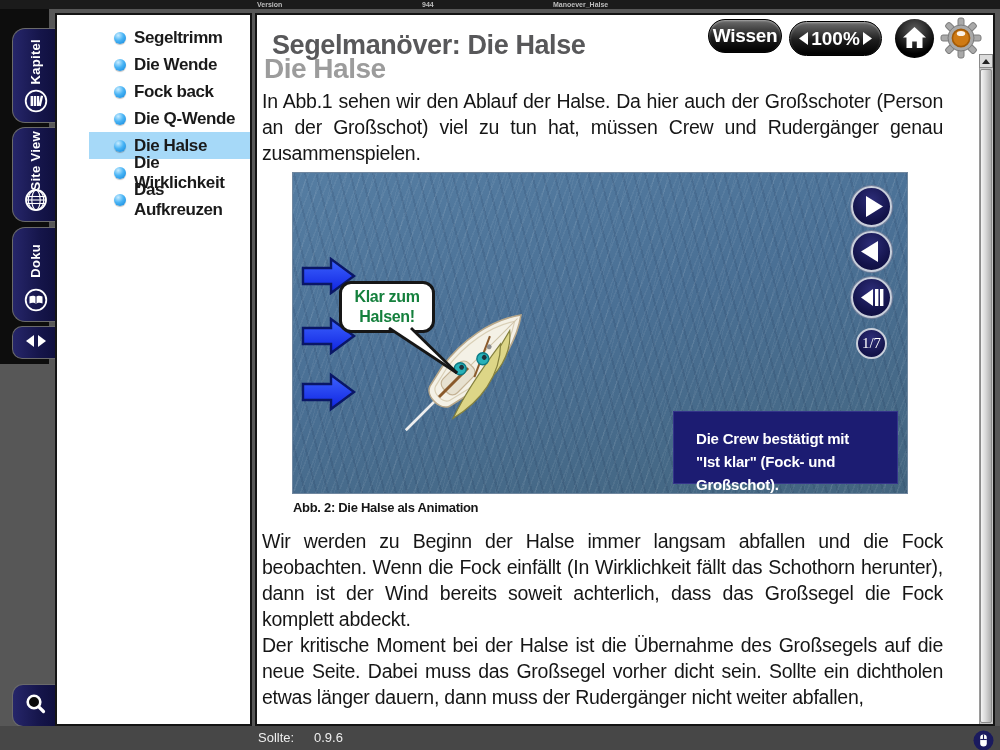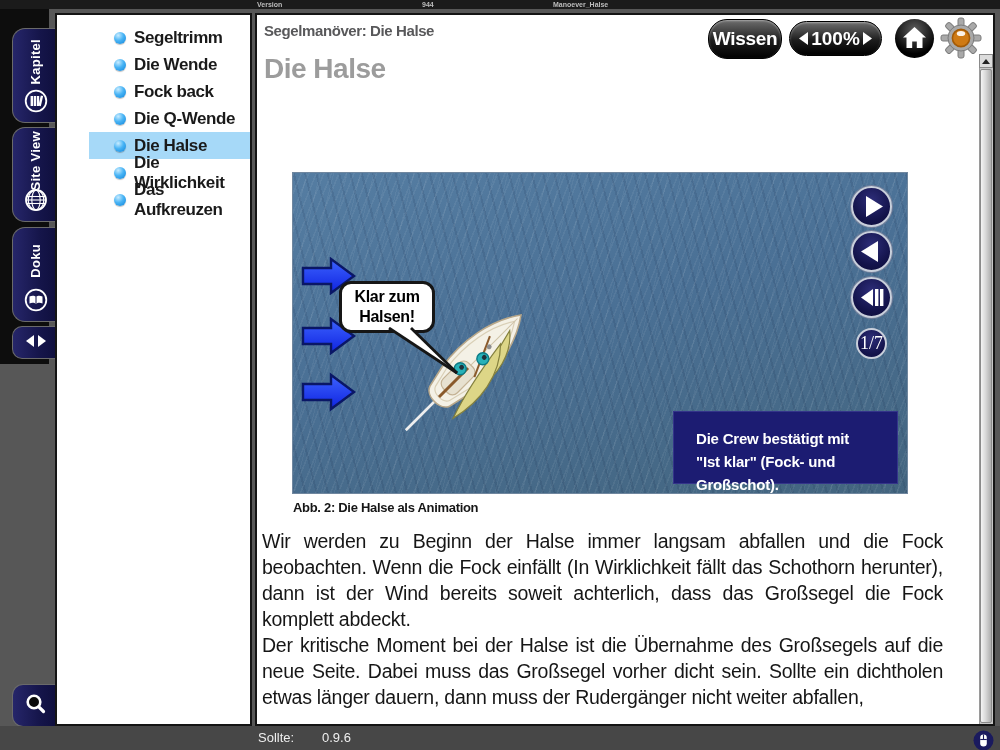--- a/index.html
+++ b/index.html
@@ -32,34 +32,34 @@
   .nav-list li{height:27px;display:flex;align-items:center;padding-left:25px;cursor:pointer;margin-left:32px;}
   .nav-list li.sel{background:#a6d9f8;}
   .dot{width:12px;height:12px;border-radius:50%;flex:0 0 12px;margin-right:8px;
        background:radial-gradient(circle at 35% 28%,#c8ecff 0%,#49b4f5 45%,#0d82d8 100%);
        box-shadow:0 1px 1px rgba(0,0,0,.25);}
   .nav-list li span.lbl{font-size:17px;font-weight:700;color:#1a1a1a;letter-spacing:-.4px;}
 
   
   .main-panel{position:absolute;left:255px;top:13px;width:740px;height:713px;background:#fff;
               border:2px solid #141414;box-sizing:border-box;z-index:2;}
-  .page-title{position:absolute;left:264px;top:22px;margin:0;font-size:15px;font-weight:700;color:#58585a;letter-spacing:-.4px;z-index:3;}
+  .page-title{position:absolute;left:264px;top:22px;margin:8px;font-size:27px;font-weight:700;color:#58585a;letter-spacing:-.4px;z-index:3;}
   .page-subtitle{position:absolute;left:264px;top:53px;margin:0;font-size:28px;font-weight:700;color:#9c9c9c;letter-spacing:-.5px;z-index:3;}
   .body-par{position:absolute;left:262px;width:681px;margin:0;font-size:19.5px;line-height:26px;
             text-align:justify;color:#161616;letter-spacing:-.25px;z-index:3;}
   #par1{top:88px}
   #par2{top:528px}
   #par3{top:632px}
   .fig-caption{position:absolute;left:293px;top:500px;font-size:13px;font-weight:600;color:#161616;letter-spacing:-.3px;z-index:3;}
 
   
   .pill{position:absolute;border-radius:19px;background:linear-gradient(180deg,#6e6e6e 0%,#1d1d1d 55%,#000 100%);
         border:1.5px solid #000;box-sizing:border-box;display:flex;align-items:center;justify-content:center;
         color:#fff;font-weight:700;z-index:4;cursor:pointer;box-shadow:inset 0 1px 2px rgba(255,255,255,.4);}
-  #btn-wissen{left:708px;top:19px;width:74px;height:40px;font-size:19px;letter-spacing:-.3px;}
+  #btn-wissen{left:708px;top:19px;width:74px;height:34px;font-size:19px;letter-spacing:-.3px;}
   #zoom-ctl{left:789px;top:21px;width:93px;height:35px;justify-content:space-between;padding:0 8px;font-size:19px;}
   .zoom-arrow{width:11px;height:15px;display:block;cursor:pointer;}
   .round-btn{position:absolute;width:39px;height:39px;border-radius:50%;z-index:4;cursor:pointer;
              background:radial-gradient(circle at 50% 28%,#5e5e5e 0%,#000 70%);}
   #btn-home{left:895px;top:19px;}
   #btn-settings{left:938px;top:15px;width:46px;height:46px;background:none;border-radius:0;}
 
   
   .scroll-track{position:absolute;left:979px;top:54px;width:14px;height:670px;background:#c6c6c6;border-left:1px solid #9a9a9a;box-sizing:border-box;z-index:3;}
   .scroll-up{position:absolute;left:979px;top:54px;width:14px;height:14px;background:#dcdcdc;border:1px solid #8a8a8a;box-sizing:border-box;
@@ -73,38 +73,38 @@
          background:
           repeating-linear-gradient(112deg, rgba(255,255,255,.06) 0 1.5px, transparent 1.5px 7px),
           repeating-linear-gradient(76deg, rgba(8,22,55,.10) 0 2px, transparent 2px 11px),
           repeating-linear-gradient(104deg, rgba(255,255,255,.05) 0 1px, transparent 1px 13px),
           linear-gradient(165deg,#557da2 0%,#4a7095 45%,#43657f 100%);}
   .wind-arrow{position:absolute;left:8px;z-index:2;}
   #arrow1{top:84px}#arrow2{top:144px}#arrow3{top:199px}
   .boat{position:absolute;left:75px;top:95px;z-index:2;}
   .bubble{position:absolute;left:46px;top:108px;width:96px;height:52px;background:#fff;border:3px solid #161616;
           border-radius:12px;box-sizing:border-box;z-index:4;display:flex;flex-direction:column;align-items:center;justify-content:center;
-          font-size:16px;font-weight:700;color:#000000;line-height:20px;letter-spacing:-.3px;}
+          font-size:16px;font-weight:700;color:#15803d;line-height:20px;letter-spacing:-.3px;}
   .bubble-tail{position:absolute;left:88px;top:154px;z-index:5;}
   .anim-btn{position:absolute;left:558px;width:41px;height:41px;border-radius:50%;z-index:4;cursor:pointer;
             background:radial-gradient(circle at 50% 32%,#2d2d78 0%,#13134a 65%,#0d0d38 100%);
             border:2px solid #c9cfdb;box-shadow:0 0 0 1px #76809b;box-sizing:border-box;
             display:flex;align-items:center;justify-content:center;}
   #btn-play{top:13px}#btn-back{top:58px}#btn-rewind{top:104px}
   .frame-counter{position:absolute;left:563px;top:155px;width:31px;height:31px;border-radius:50%;z-index:4;
             background:radial-gradient(circle at 50% 32%,#2d2d78 0%,#13134a 70%);border:2px solid #c9cfdb;box-sizing:border-box;
-            color:#fff;font-family:"Liberation Serif",serif;font-size:18px;display:flex;align-items:center;justify-content:center;}
+            color:#fff;font-family:"Liberation Serif",serif;font-size:15px;display:flex;align-items:center;justify-content:center;}
   .info-box{position:absolute;left:380px;top:238px;width:225px;height:73px;background:#1c1c72;border:1px solid #34348a;
             box-sizing:border-box;z-index:4;color:#fff;font-size:15px;font-weight:600;letter-spacing:-.2px;
             padding:15px 0 0 22px;line-height:23px;}
 
   
   .footer{position:absolute;left:0;top:726px;width:1000px;height:24px;background:#474747;z-index:5;}
   .footer span{position:absolute;top:4px;font-size:13px;color:#efefef;}
-  #ft-label{left:258px}#ft-value{left:322px}
+  #ft-label{left:258px}#ft-value{left:314px}
   .mouse-badge{position:absolute;left:973px;top:1px;}
 </style>
 </head>
 <body>
 
 <div id="app">
 
   <div class="topbar">
     <span style="left:257px">Version</span>
     <span style="left:422px">944</span>
@@ -206,20 +206,21 @@
           <span class="lbl">Das Aufkreuzen</span>
         </li>
     </ul>
   </div>
 
   <div class="main-panel"></div>
 
   <h1 class="page-title">Segelmanöver: Die Halse</h1>
   <h2 class="page-subtitle">Die Halse</h2>
 
+  <p class="body-par" id="par1">In Abb.1 sehen wir den Ablauf der Halse. Da hier auch der Großschoter (Person an der Großschot) viel zu tun hat, müssen Crew und Rudergänger genau zusammenspielen.</p>
 
   <div class="pill" id="btn-wissen">
       <span>Wissen</span>
     </div>
 
   <div class="pill" id="zoom-ctl">
     <svg class="zoom-arrow" viewBox="0 0 11 15">
         <polygon points="10,1 1,7.5 10,14" fill="#fff"></polygon>
       </svg>
     <span>100%</span>

